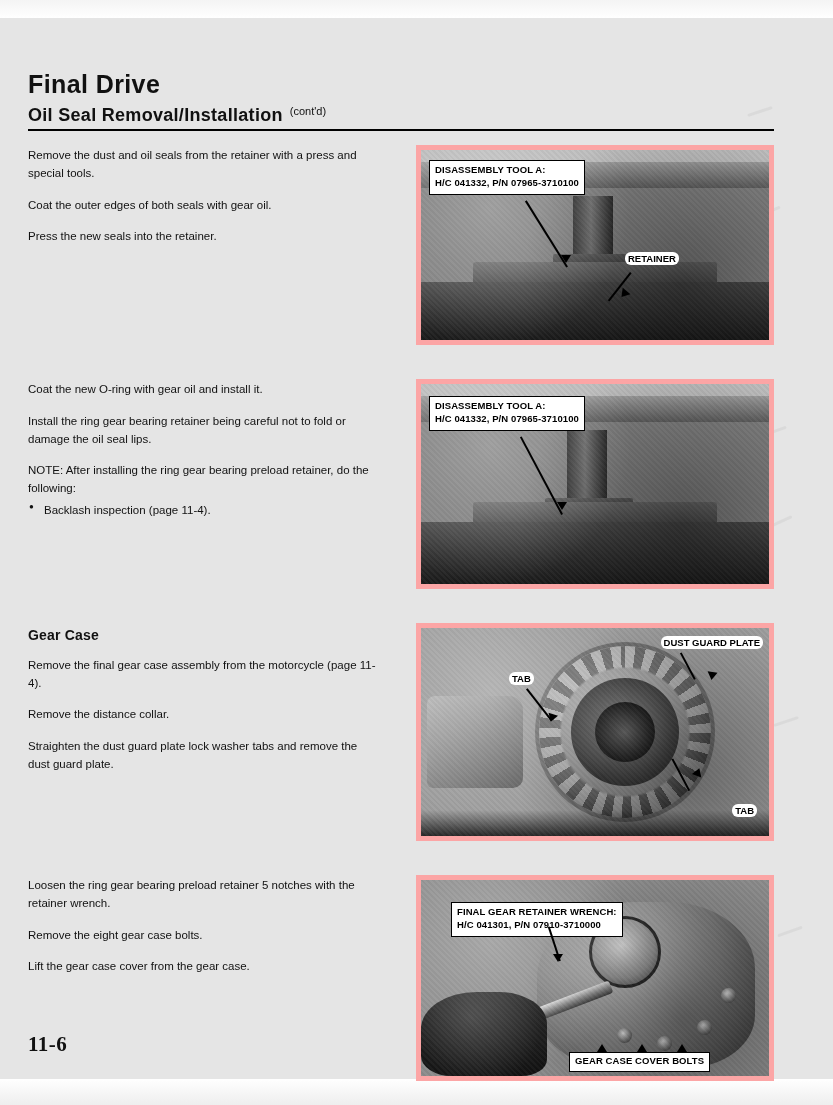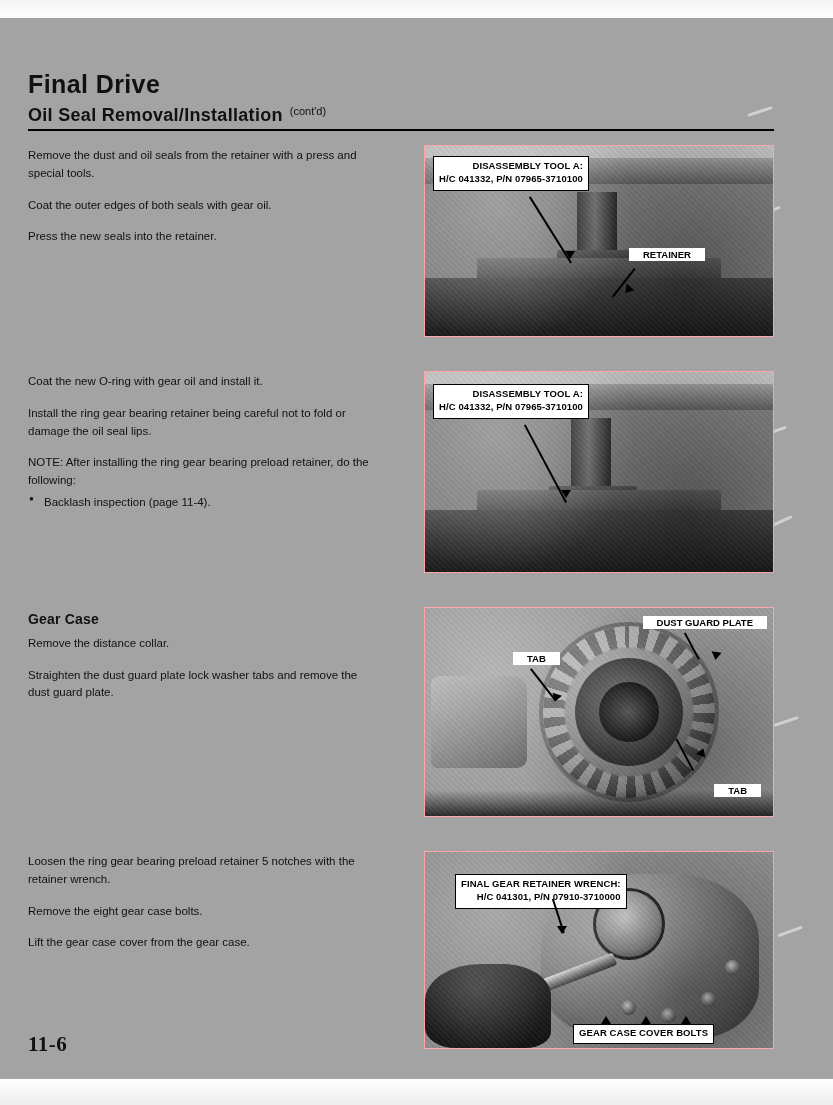--- a/index.html
+++ b/index.html
@@ -9,21 +9,21 @@
   }
   body {
     font-family: "Liberation Sans", sans-serif;
     color: #111;
   }
   .page {
     position: relative;
     width: 833px;
     height: 1105px;
     margin: 0 auto;
-    background: #a3a3a3;
+    background: #e5e5e5;
     overflow: hidden;
   }
   
   .scan-edge-top {
     position: absolute;
     top: 0; left: 0; right: 0;
     height: 18px;
     background: linear-gradient(to bottom, #f4f4f4, #ffffff);
   }
   .scan-edge-bottom {
@@ -86,21 +86,21 @@
     line-height: 1.55;
     padding-top: 2px;
   }
   .col-text p {
     margin: 0 0 14px 0;
   }
   .col-text p:last-child { margin-bottom: 0; }
   .sect-head {
     font-size: 14px;
     font-weight: bold;
-    margin: 0 0 4px 0;
+    margin: 0 0 10px 0;
     letter-spacing: .2px;
   }
   ul.bullets {
     list-style: none;
     margin: 4px 0 0 0;
     padding: 0;
   }
   ul.bullets li {
     position: relative;
     padding-left: 16px;
@@ -115,22 +115,21 @@
     top: -1px;
     font-size: 8px;
   }
 
   
   .photo {
     position: relative;
     width: 348px;
     background: #8e8e8e;
     overflow: hidden;
-    border: 1px solid #fca5a5;
-    text-align: right;
+    border: 5px solid #fca5a5;
   }
   .photo .grain {
     position: absolute; inset: 0;
     background:
       radial-gradient(circle at 20% 30%, rgba(255,255,255,.25), rgba(0,0,0,0) 45%),
       radial-gradient(circle at 75% 70%, rgba(0,0,0,.35), rgba(0,0,0,0) 55%),
       repeating-linear-gradient(45deg, rgba(255,255,255,.035) 0 2px, rgba(0,0,0,.035) 2px 4px);
   }
   .callout {
     position: absolute;
@@ -140,25 +139,26 @@
     font-size: 9.5px;
     font-weight: bold;
     line-height: 1.35;
     letter-spacing: .1px;
     white-space: nowrap;
     color: #000;
   }
   .label-plain {
     position: absolute;
     background: #fff;
-    padding: 1px 14px;
+    padding: 1px 3px;
     font-size: 9.5px;
     font-weight: bold;
     color: #000;
     white-space: nowrap;
+    border-radius: 6px;
   }
   .lead {
     position: absolute;
     background: #000;
     height: 1.5px;
     transform-origin: 0 50%;
   }
   .arrowhead {
     position: absolute;
     width: 0; height: 0;
@@ -351,20 +351,21 @@
             <div>H/C 041332, P/N 07965-3710100</div>
           </div>
           <div class="lead" style="left:100px; top:52px; width:88px; transform:rotate(62deg);"></div>
           <div class="arrowhead" style="left:136px; top:118px;"></div>
         </div>
       </div>
 
       <div class="row" style="margin-bottom:34px;">
         <div class="col-text">
           <div class="sect-head">Gear Case</div>
+          <p>Remove the final gear case assembly from the motorcycle (page 11-4).</p>
           <p>Remove the distance collar.</p>
           <p>Straighten the dust guard plate lock washer tabs and remove the dust guard plate.</p>
         </div>
         <div class="photo p3">
           <div class="housing"></div>
           <div class="disc-outer"></div>
           <div class="teeth"></div>
           <div class="disc-mid"></div>
           <div class="disc-inner"></div>
           <div class="shadow"></div>

